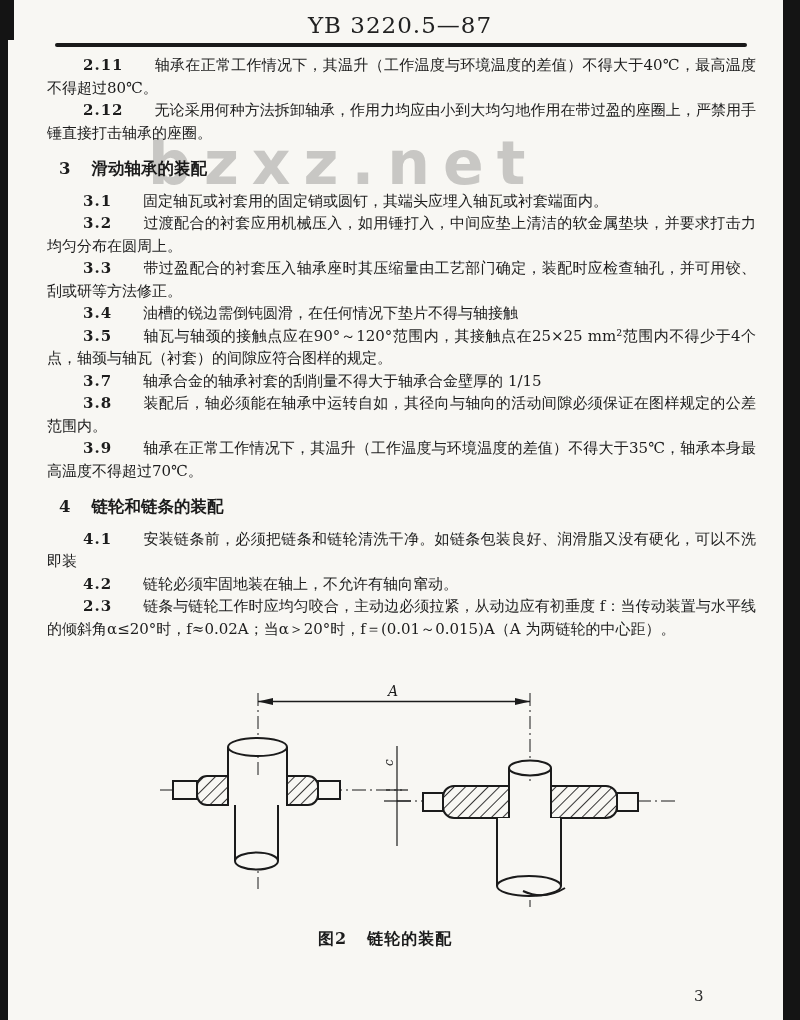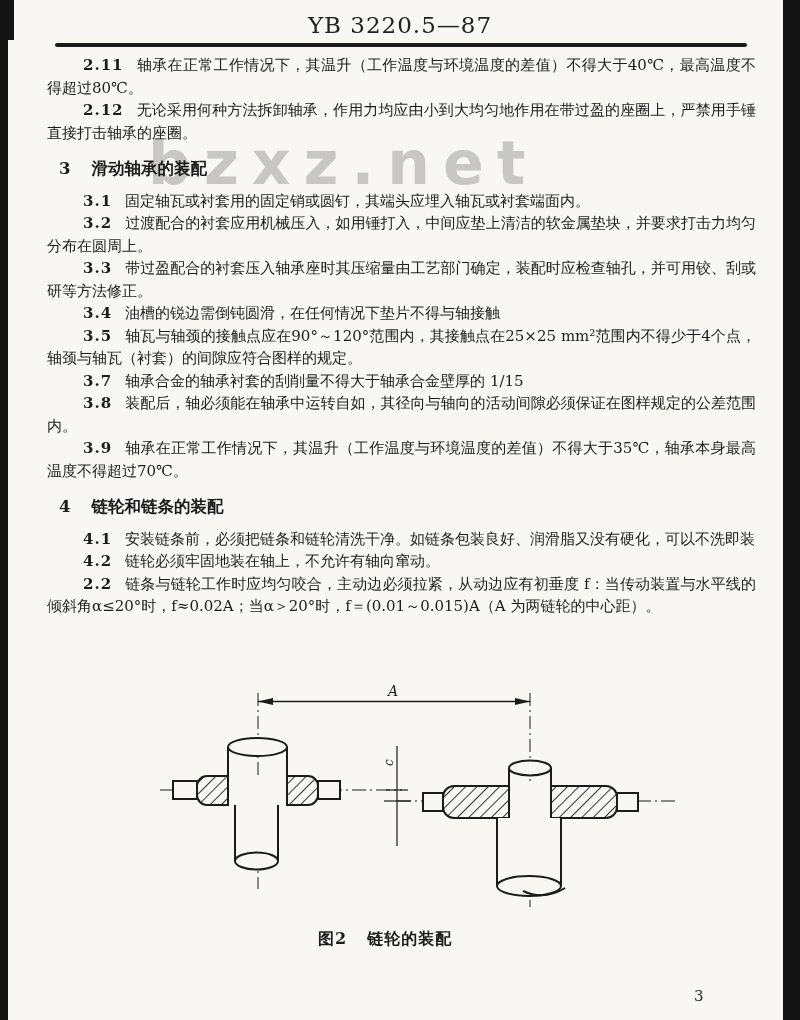--- a/index.html
+++ b/index.html
@@ -28,21 +28,21 @@
     font-family:"DejaVu Sans","Liberation Sans",sans-serif;
     font-weight:bold;font-size:60px;letter-spacing:13px;
     color:#c2c2c2;mix-blend-mode:multiply;opacity:.8;
     z-index:3;pointer-events:none;white-space:nowrap;
   }
   .content{
     position:absolute;left:47px;top:54px;width:709px;z-index:1;
     font-size:15px;line-height:22.5px;text-align:justify;
   }
   .para{margin:0;text-indent:36px;}
-  .pnum{font-weight:bold;margin-right:13px;letter-spacing:1px;}
+  .pnum{font-weight:bold;margin-right:31px;letter-spacing:1px;}
   .heading{margin:14px 0 9px 12px;text-indent:0;font-weight:bold;font-size:16.5px;}
   .heading .pnum{margin-right:20px;}
 
   .figure-svg{position:absolute;left:150px;top:683px;z-index:1;}
   .figure-caption{
     position:absolute;left:318px;top:929px;z-index:1;
     font-size:16px;font-weight:bold;letter-spacing:1px;
   }
   .figure-caption .cap-title{margin-left:20px;}
   .page-number{
@@ -74,21 +74,21 @@
   <p class="para"><span class="pnum">3.4</span><span>油槽的锐边需倒钝圆滑，在任何情况下垫片不得与轴接触</span></p>
   <p class="para"><span class="pnum">3.5</span><span>轴瓦与轴颈的接触点应在90°～120°范围内，其接触点在25×25 mm²范围内不得少于4个点，轴颈与轴瓦（衬套）的间隙应符合图样的规定。</span></p>
   <p class="para"><span class="pnum">3.7</span><span>轴承合金的轴承衬套的刮削量不得大于轴承合金壁厚的 1/15</span></p>
   <p class="para"><span class="pnum">3.8</span><span>装配后，轴必须能在轴承中运转自如，其径向与轴向的活动间隙必须保证在图样规定的公差范围内。</span></p>
   <p class="para"><span class="pnum">3.9</span><span>轴承在正常工作情况下，其温升（工作温度与环境温度的差值）不得大于35℃，轴承本身最高温度不得超过70℃。</span></p>
 
   <p class="heading"><span class="pnum">4</span><span>链轮和链条的装配</span></p>
 
   <p class="para"><span class="pnum">4.1</span><span>安装链条前，必须把链条和链轮清洗干净。如链条包装良好、润滑脂又没有硬化，可以不洗即装</span></p>
   <p class="para"><span class="pnum">4.2</span><span>链轮必须牢固地装在轴上，不允许有轴向窜动。</span></p>
-  <p class="para"><span class="pnum">2.2</span><span>链条与链轮工作时应均匀咬合，主动边必须拉紧，从动边应有初垂度 f：当传动装置与水平线的倾斜角α≤20°时，f≈0.02A；当α＞20°时，f＝(0.01～0.015)A（A 为两链轮的中心距）。</span></p>
+  <p class="para"><span class="pnum">2.3</span><span>链条与链轮工作时应均匀咬合，主动边必须拉紧，从动边应有初垂度 f：当传动装置与水平线的倾斜角α≤20°时，f≈0.02A；当α＞20°时，f＝(0.01～0.015)A（A 为两链轮的中心距）。</span></p>
 </div>
 
 <svg class="figure-svg" width="530" height="250" viewBox="0 0 530 250">
   <defs>
     <pattern id="hatch" width="8" height="8" patternUnits="userSpaceOnUse" patternTransform="rotate(45)">
       <rect width="8" height="8" fill="#f8f7f3"></rect>
       <line x1="0" y1="0" x2="0" y2="8" stroke="#1e1e1e" stroke-width="1.8"></line>
     </pattern>
   </defs>
 

